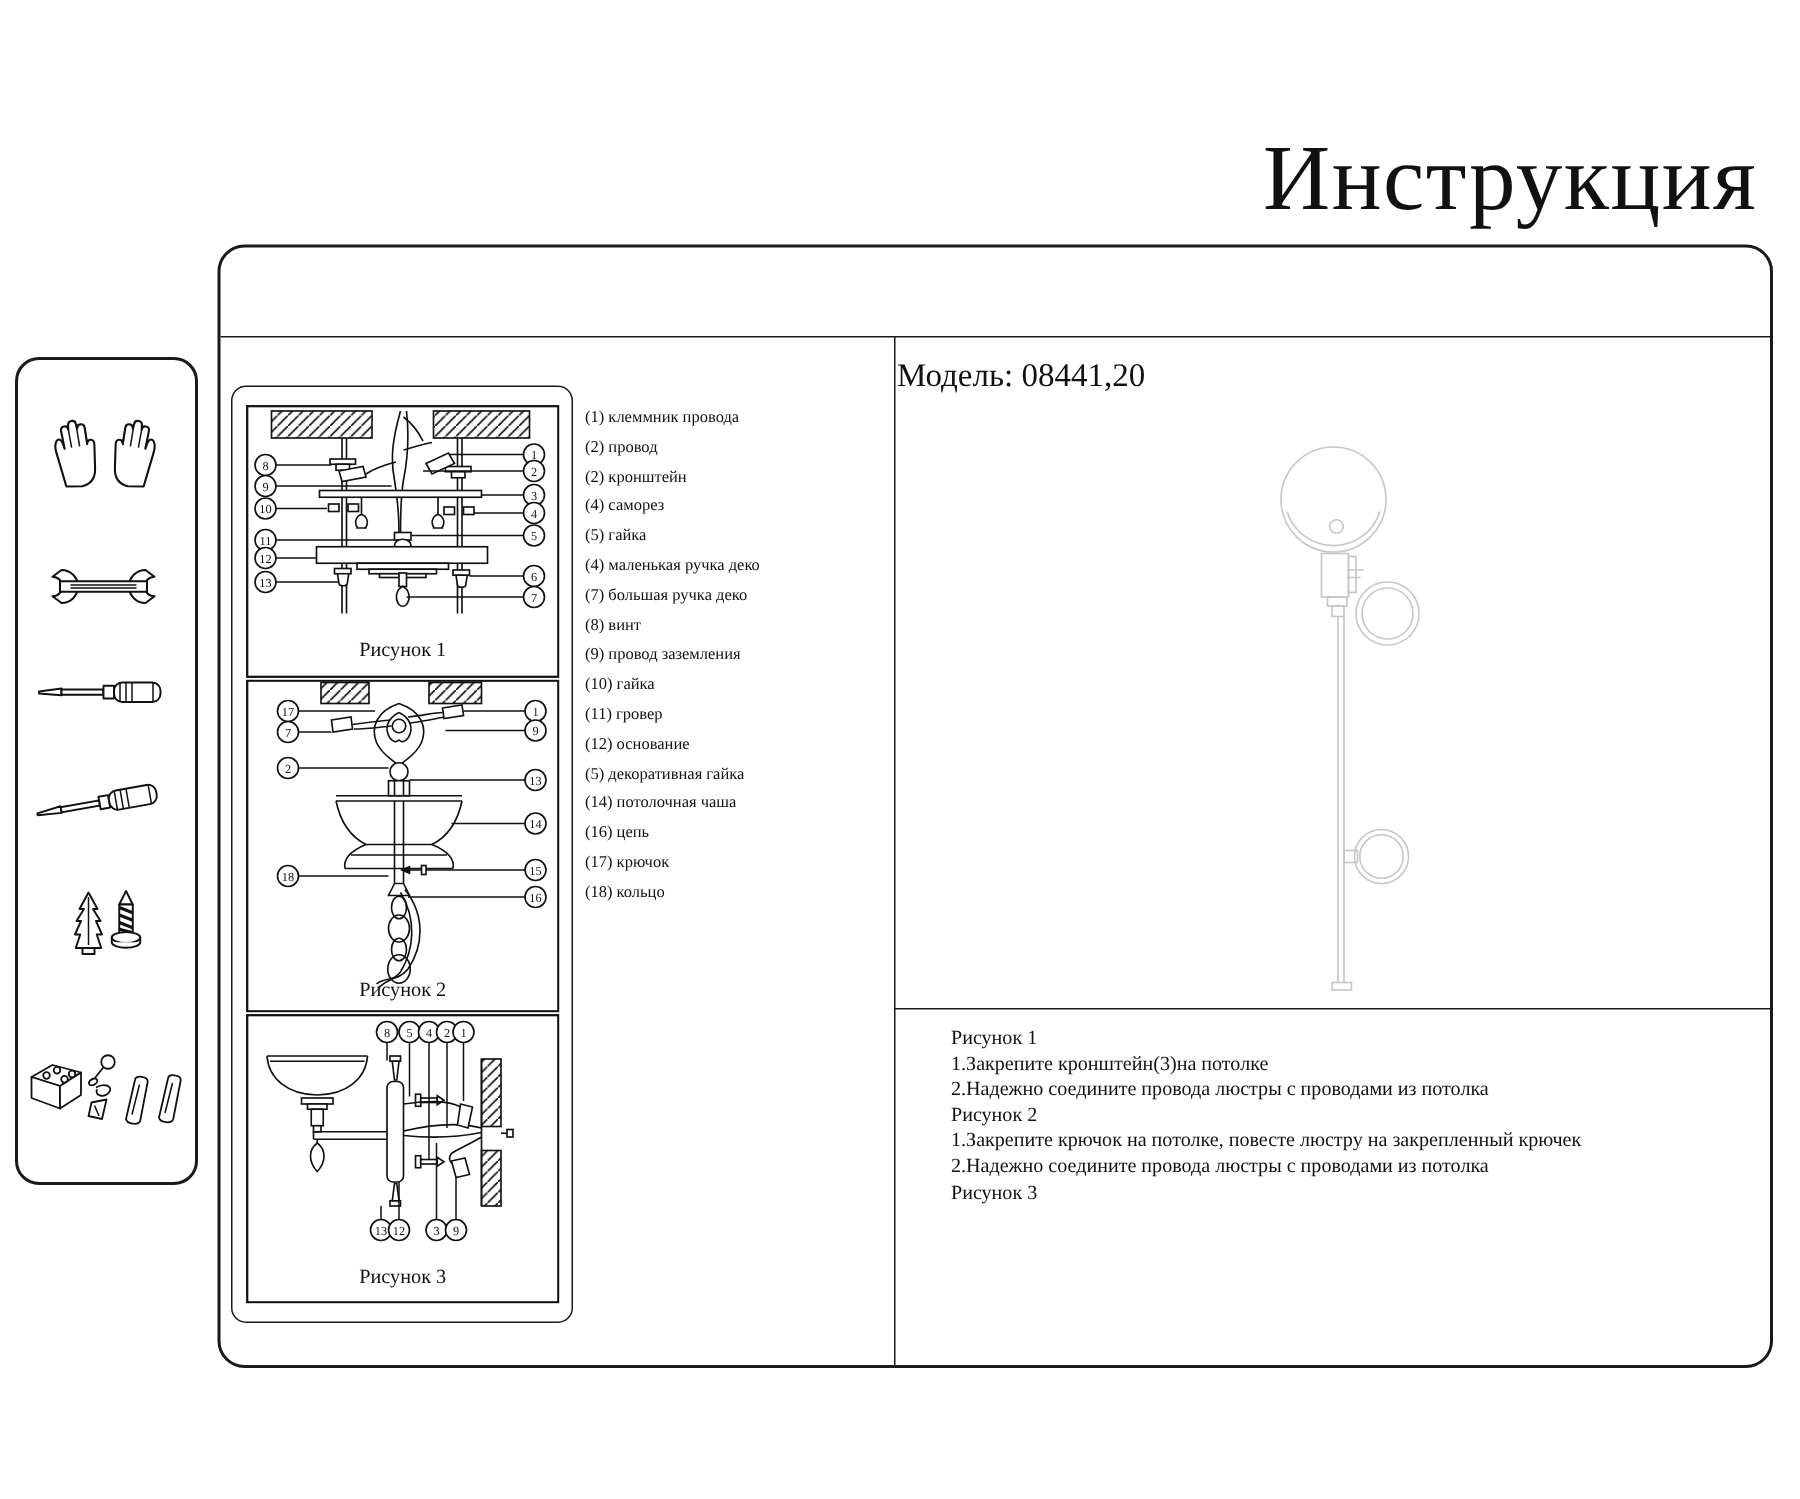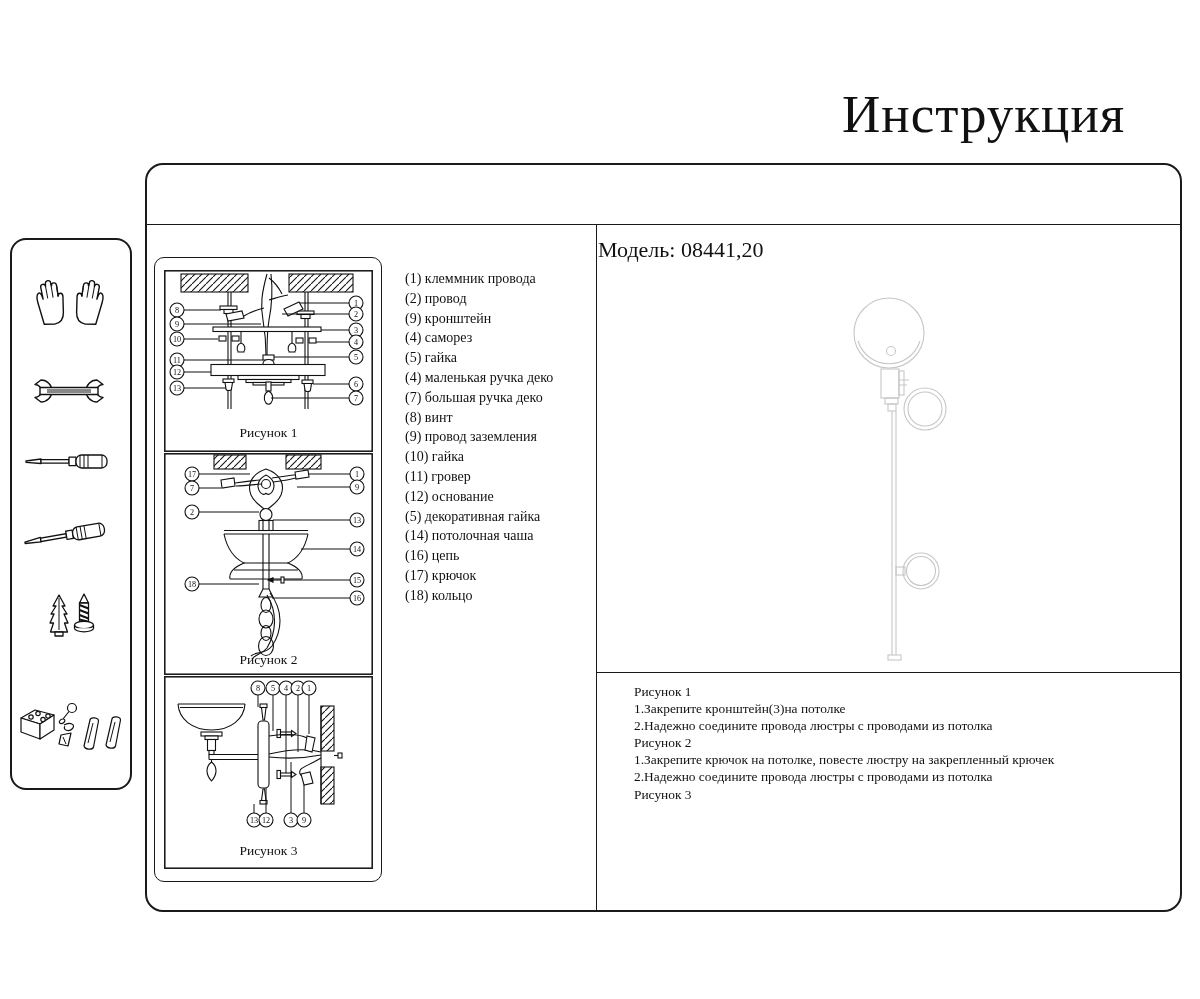--- a/index.html
+++ b/index.html
@@ -1,36 +1,36 @@
 <!DOCTYPE html>
 <html><head>
 <meta charset="utf-8">
 <style>
   html,body{margin:0;padding:0;background:#fff;}
   body{width:1200px;height:999px;position:relative;font-family:"Liberation Serif","DejaVu Serif",serif;color:#111;overflow:hidden;}
   .abs{position:absolute;}
   
-  #page-title{top:84px;left:842px;font-size:53px;letter-spacing:1px;white-space:nowrap;}
+  #page-title{top:84px;left:842px;font-size:62px;letter-spacing:1px;white-space:nowrap;}
   
   #sidebar{left:10px;top:238px;width:118px;height:548px;border:2px solid #1a1a1a;border-radius:16px;}
   .tool{position:absolute;}
   
   #main-panel{left:145px;top:163px;width:1033px;height:745px;border:2px solid #1a1a1a;border-radius:18px;}
   #band-line{left:0;right:0;top:59px;border-top:1.6px solid #1a1a1a;height:0;}
   #v-divider{left:449px;top:59px;bottom:0;border-left:1.6px solid #1a1a1a;width:0;}
   #h-divider-right{left:449px;right:0;top:507px;border-top:1.6px solid #1a1a1a;height:0;}
   
   #figures-wrap{left:7px;top:92px;width:226px;height:623px;border:1.7px solid #1a1a1a;border-radius:10px;}
   #figures-wrap svg{position:absolute;left:9px;}
   #fig1{top:12px;} #fig2{top:195px;} #fig3{top:418px;}
   svg text{font-family:"Liberation Serif","DejaVu Serif",serif;fill:#111;}
   .cap{font-size:13.5px;}
   .co{font-size:8.2px;}
   
-  #parts-list{left:258px;top:104px;width:178px;font-size:14px;line-height:19.8px;}
+  #parts-list{left:243px;top:104px;width:178px;font-size:11px;line-height:19.8px;}
   
   #model-title{left:451px;top:72px;font-size:22px;white-space:nowrap;}
   
   #lamp-sketch{left:690px;top:116px;}
   
   #instructions{left:487px;top:518px;width:540px;font-size:13.4px;line-height:17.1px;}
 </style>
 </head>
 <body>
 
@@ -343,21 +343,21 @@
           <text x="140" y="147">9</text>
         </g>
       </g>
       <text class="cap" x="104.5" y="179" text-anchor="middle">Рисунок 3</text>
     </svg>
   </div>
 
   <div class="abs" id="parts-list">
     <div>(1) клеммник провода</div>
     <div>(2) провод</div>
-    <div>(9) кронштейн</div>
+    <div>(2) кронштейн</div>
     <div>(4) саморез</div>
     <div>(5) гайка</div>
     <div>(4) маленькая ручка деко</div>
     <div>(7) большая ручка деко</div>
     <div>(8) винт</div>
     <div>(9) провод заземления</div>
     <div>(10) гайка</div>
     <div>(11) гровер</div>
     <div>(12) основание</div>
     <div>(5) декоративная гайка</div>

